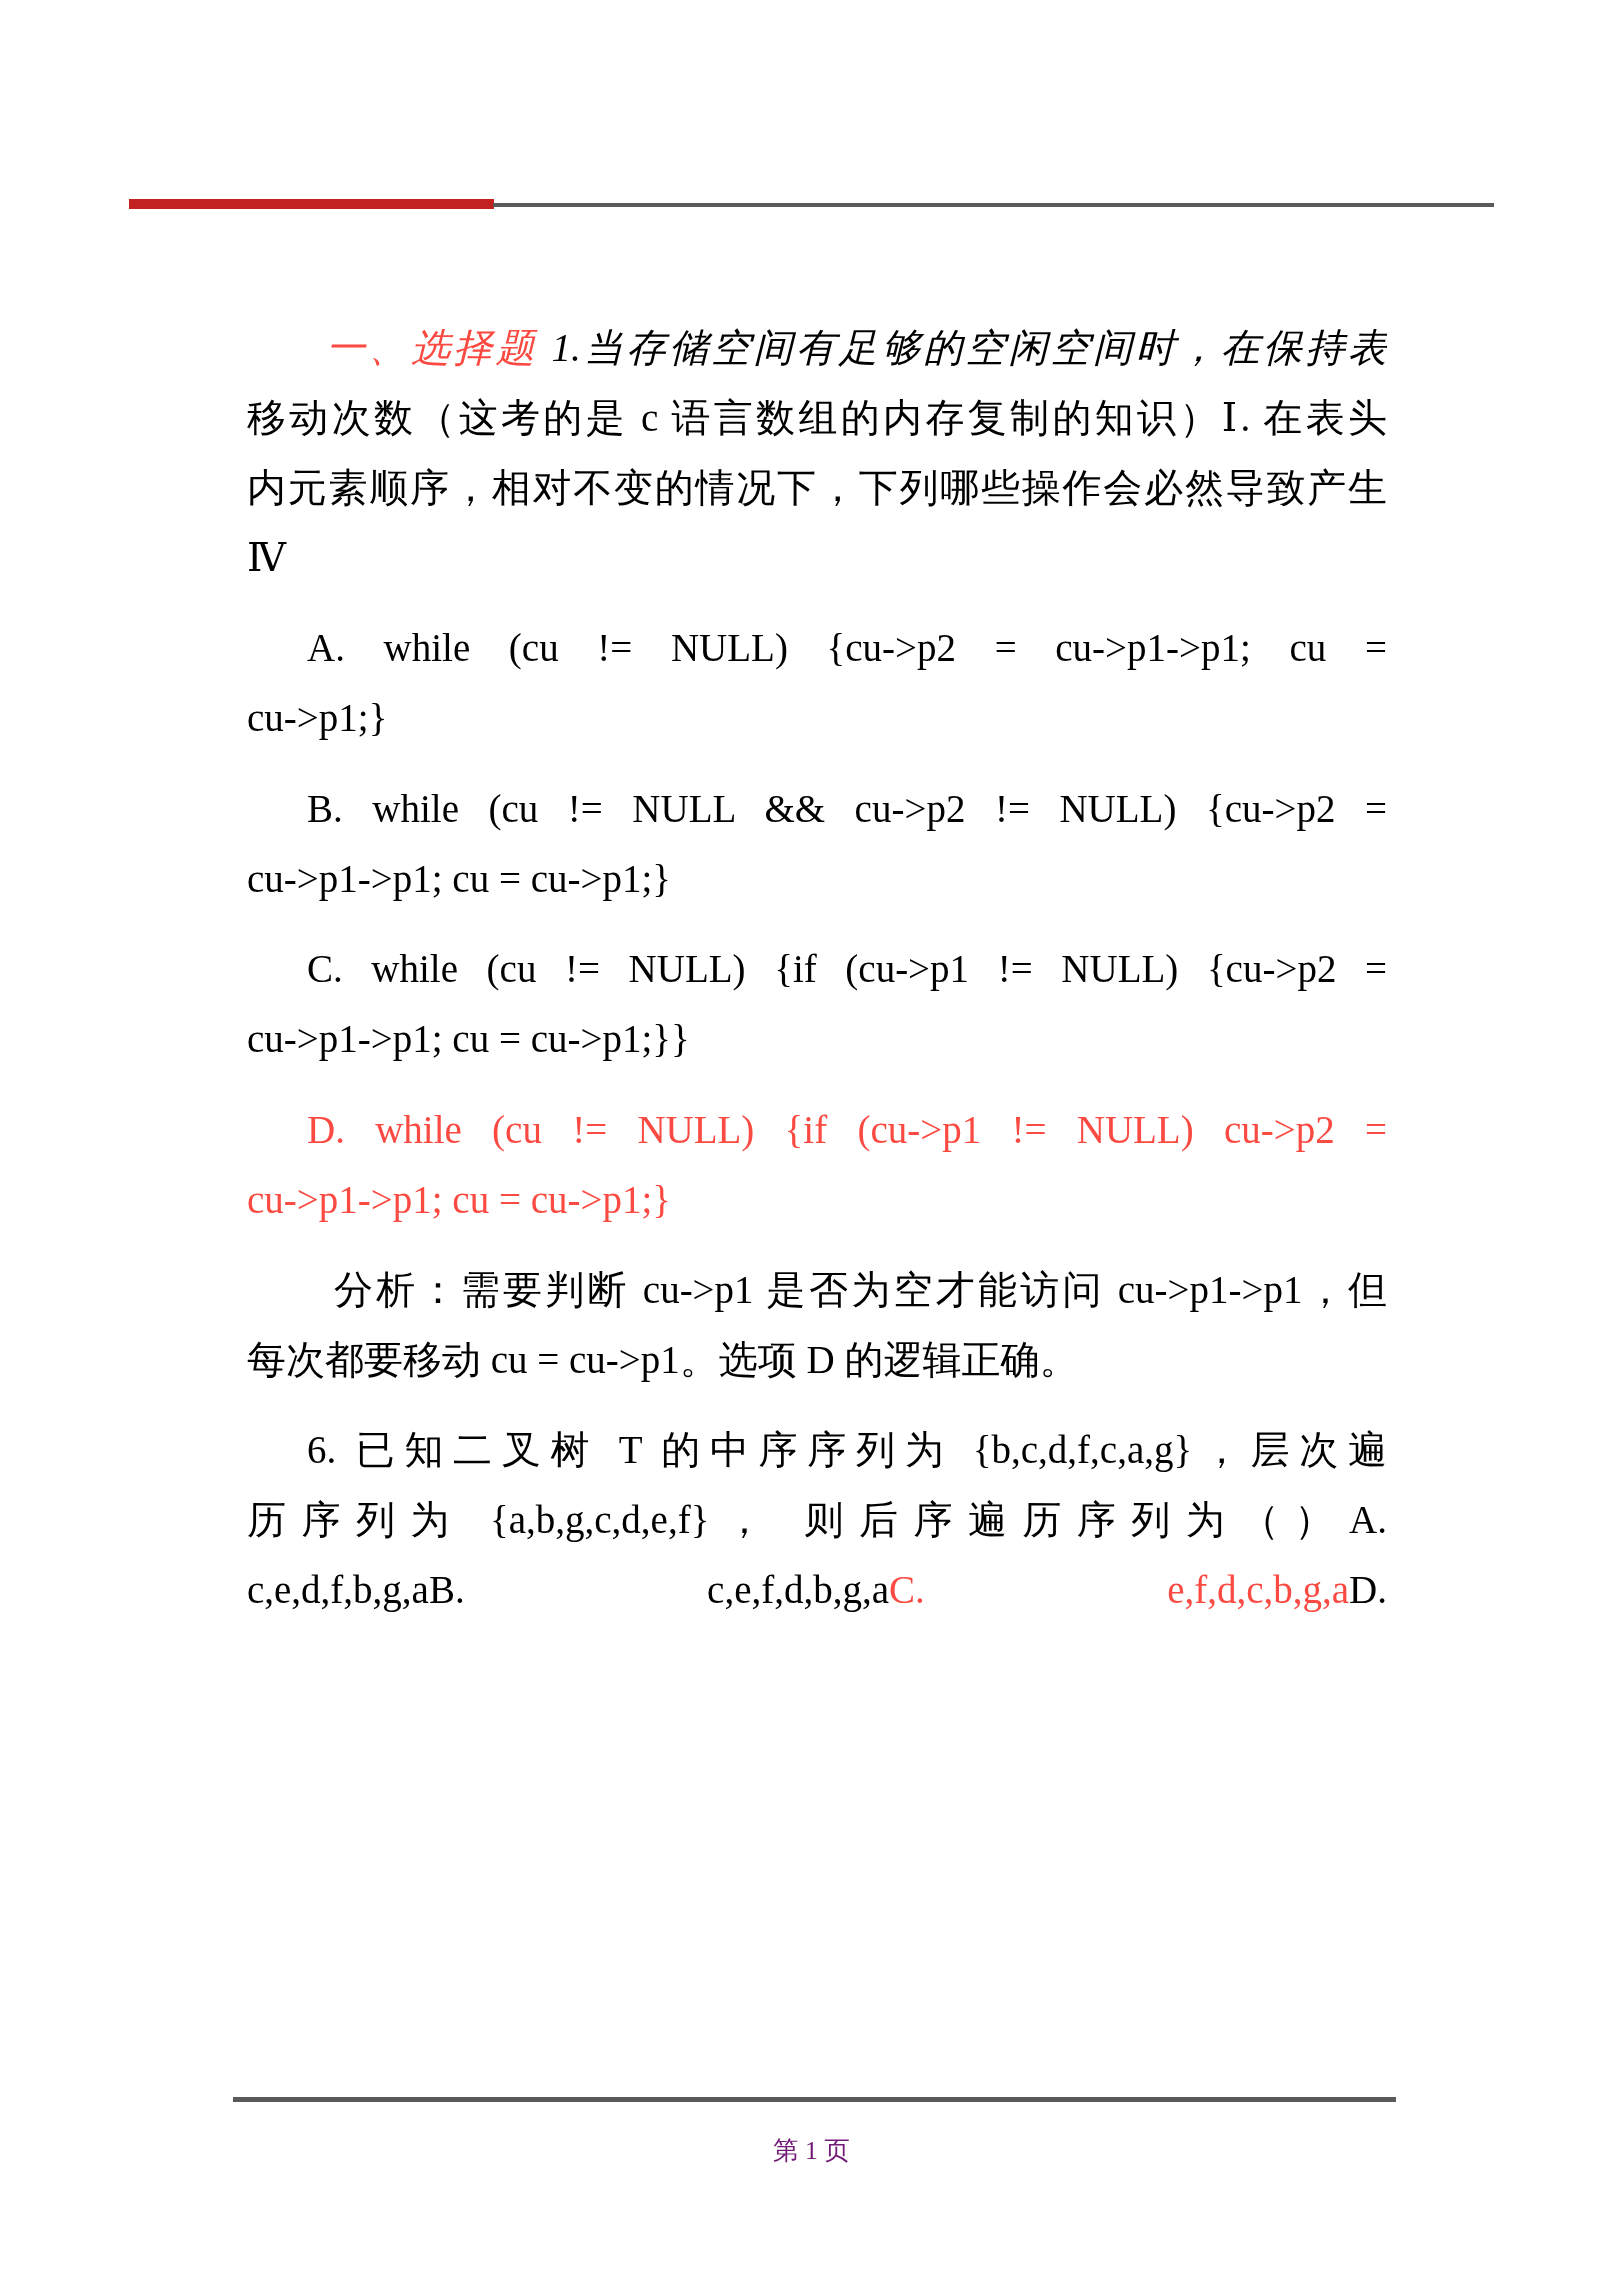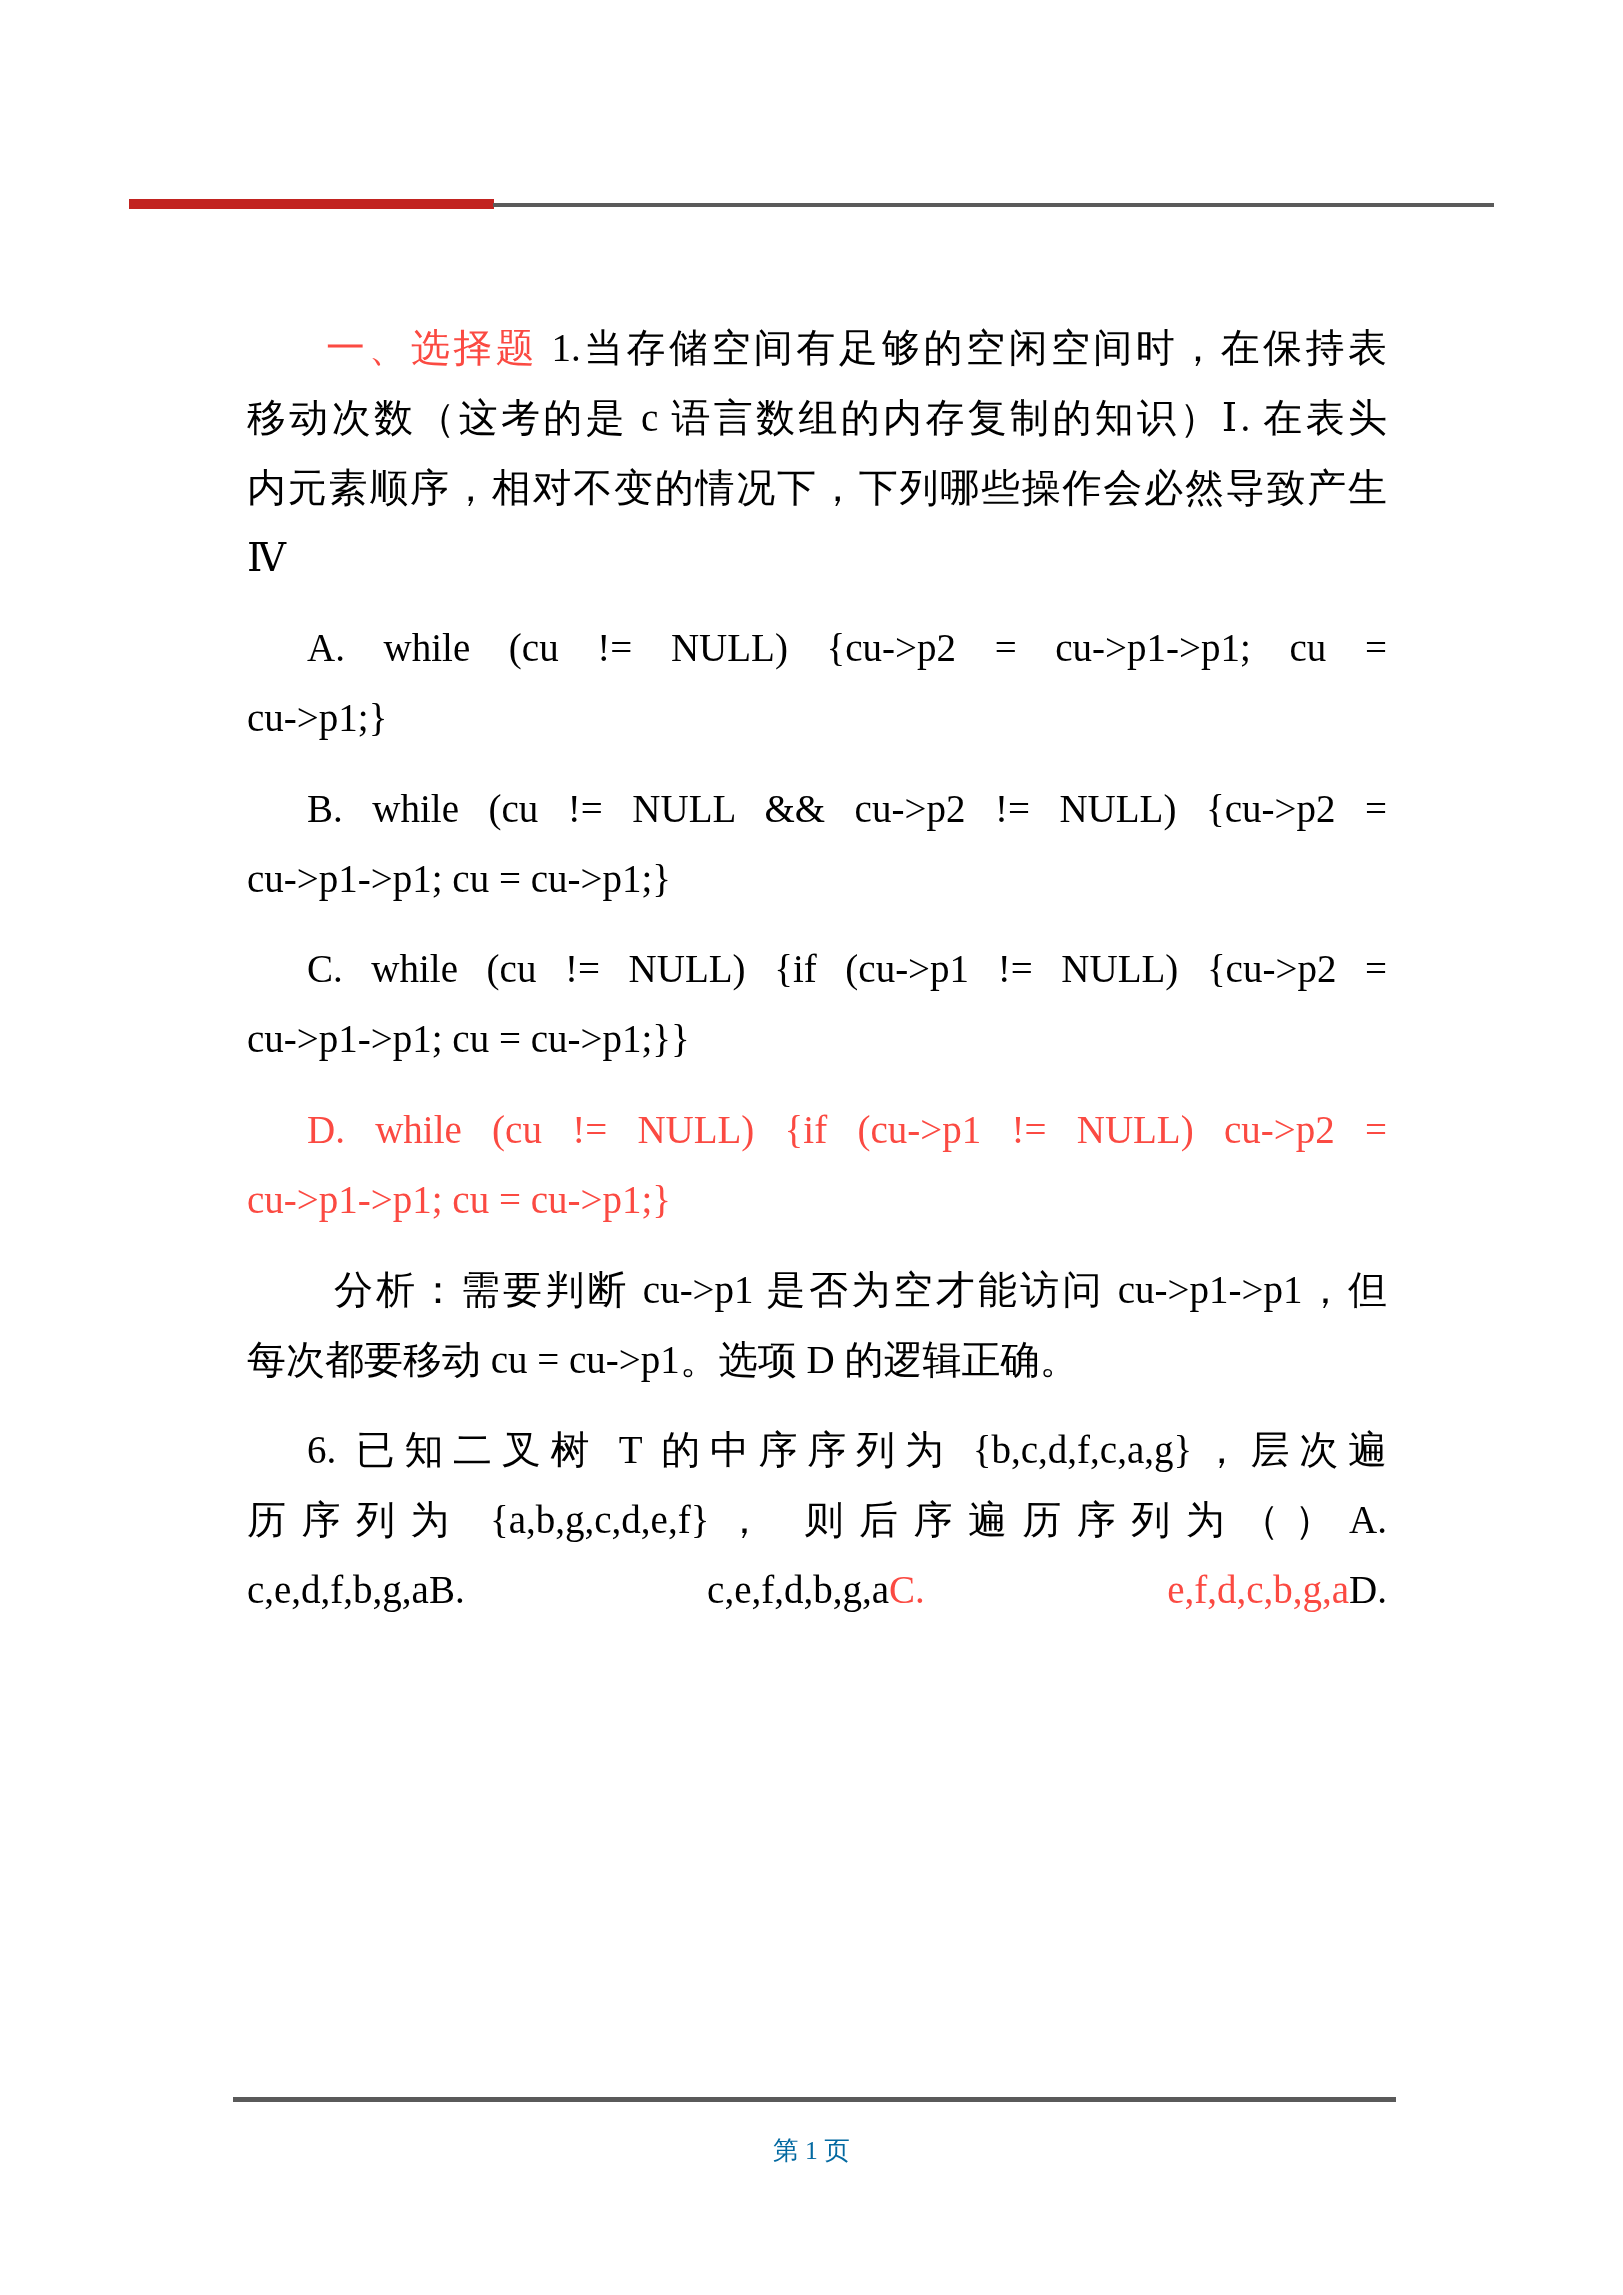--- a/index.html
+++ b/index.html
@@ -33,38 +33,38 @@
     color: #000000;
   }
   .para { margin: 0 0 20.4px 0; }
   .ln {
     text-align: justify;
     height: 70px;
     overflow: hidden;
   }
   .j { text-align-last: justify; }
   .l { text-align-last: left; }
-  .ind2  { padding-left: 79px; }
+  .ind2  { padding-left: 79px; font-style: italic; }
   .ind   { padding-left: 60px; }
   .ind19 { padding-left: 87px; }
   .red { color: #fb4a42; }
   .footer-rule {
     position: absolute;
     left: 233px; top: 2097px;
     width: 1163px; height: 4.6px;
     background: #5a5a5a;
   }
   .footer {
     position: absolute;
     left: 0; top: 2135px;
     width: 100%;
     text-align: center;
     font-size: 25.6px;
     line-height: 31px;
-    color: #0369a1;
+    color: #701a75;
   }
 </style>
 </head>
 <body>
 
 <div class="page">
 
   <div class="accent-bar"></div>
   <div class="header-rule"></div>
 

